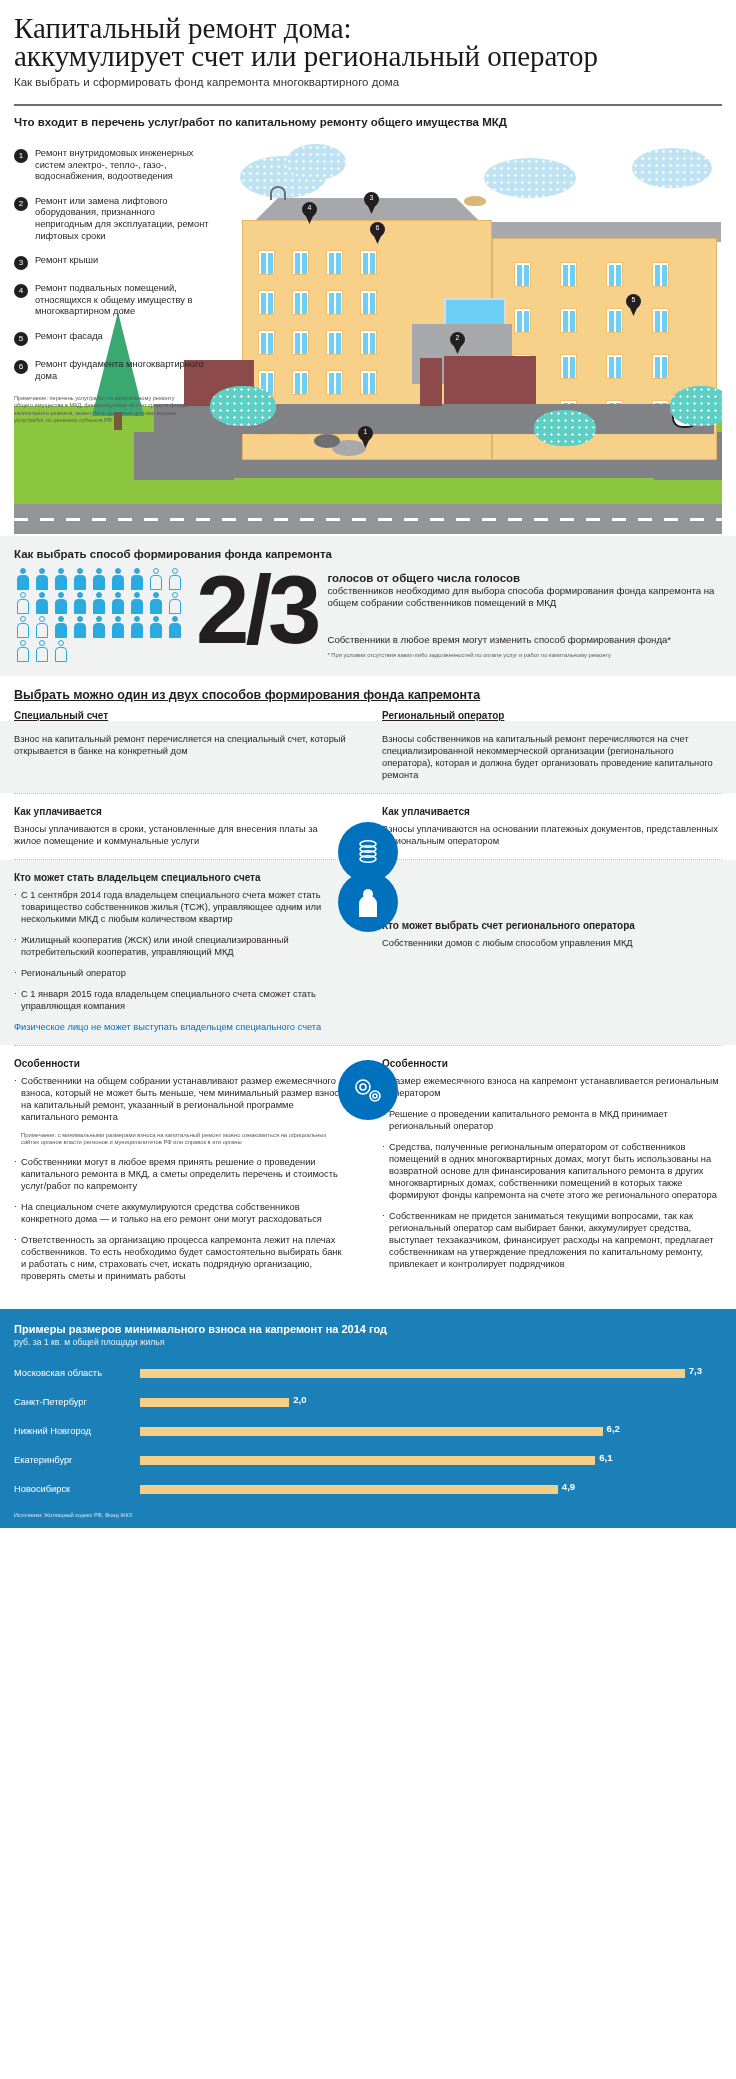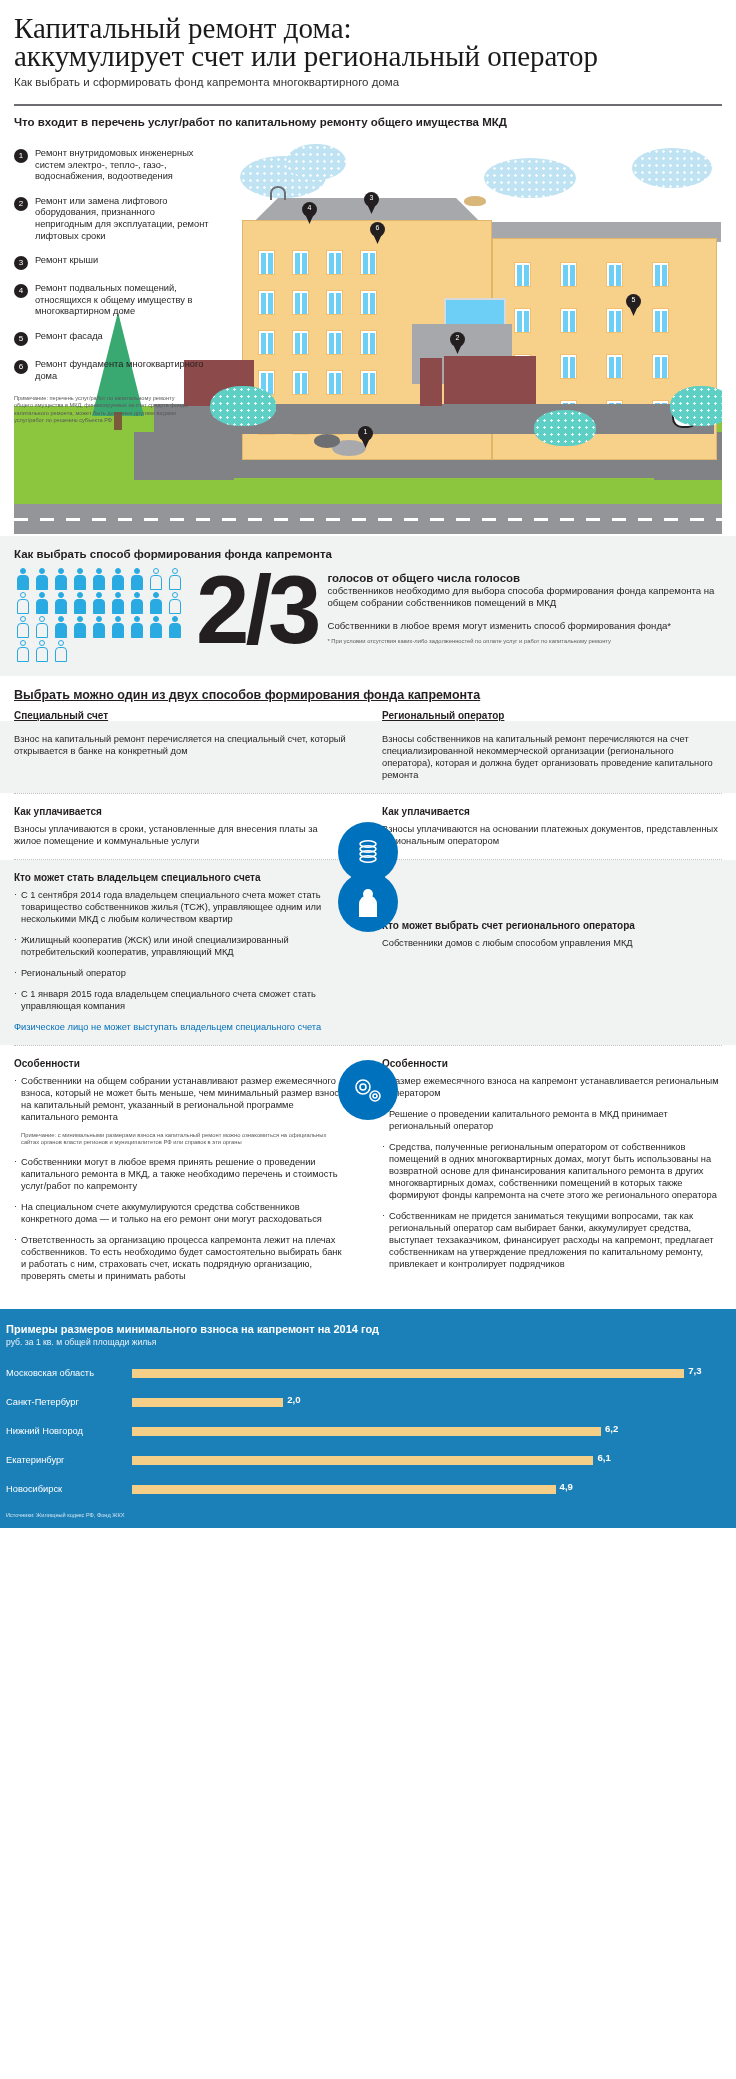--- a/index.html
+++ b/index.html
@@ -100,21 +100,21 @@
   .pfig { width:18px; height:22px; position:relative; }
   .pfig .hd { position:absolute; left:6px; top:0; width:6px; height:6px; border:1.4px solid #29abe2; border-radius:50%; }
   .pfig .bd { position:absolute; left:3px; top:7px; width:12px; height:15px; border:1.4px solid #29abe2; border-radius:4px 4px 0 0; }
   .pfig.solid .hd { background:#29abe2; }
   .pfig.solid .bd { background:#29abe2; }
   .twothirds-row { display:flex; align-items:flex-start; gap:10px; margin-top:8px; }
   .frac { font-family:"Liberation Sans", sans-serif; font-weight:bold; font-size:96px; line-height:84px; letter-spacing:-4px; color:#231f20; }
   .frac-txt { flex:1; padding-top:4px; }
   .frac-txt h4 { font-size:11.5px; font-weight:bold; }
   .frac-txt p { font-size:9.6px; line-height:12.4px; margin-top:1px; }
-  .frac-txt p.sp { margin-top:10px; }
+  .frac-txt p.sp { margin-top:24px; }
   .frac-note { font-size:5.8px; line-height:7.4px; color:#58595b; margin-top:6px; }
 
   
   .sec3 { padding:12px 14px 0 14px;text-decoration:underline; }
   .sec3 h3 { font-size:12.5px; font-weight:bold; margin-bottom:8px; }
   .colhead { display:flex; }
   .colhead div { width:50%; font-size:10px; font-weight:bold; }
   .colhead div:last-child { padding-left:14px; }
   .band { background:#f1f2f2; position:relative; }
   .band.white { background:#fff; }
@@ -131,21 +131,21 @@
   .smallnote { font-size:5.8px; line-height:7.4px; color:#58595b; margin:4px 0 9px 7px; }
 
   .midicon {
     position:absolute; left:50%; transform:translateX(-50%);
     width:60px; height:60px; border-radius:50%; background:#0071bc;
     display:flex; align-items:center; justify-content:center; z-index:3;
   }
   .midicon svg { display:block; }
 
   
-  .chart { background:#1b7fb8; color:#fff; padding:14px 14px 10px 6px; margin-top:6px; }
+  .chart { background:#1b7fb8; color:#fff; padding:14px 14px 10px 14px; margin-top:6px; }
   .chart h3 { font-size:11px; font-weight:bold; }
   .chart .csub { font-size:8.6px; margin-top:2px; color:#e8f2f8; }
   .bars { margin-top:12px; }
   .brow { display:flex; align-items:center; height:29px; }
   .blabel { width:126px; font-size:9.3px; color:#fff; text-align:left; }
   .btrack { flex:1; position:relative; height:9px; }
   .bfill { position:absolute; left:0; top:0; height:9px; background:#f5cf87; }
   .bval { position:absolute; top:-4px; font-size:9.6px; font-weight:bold; color:#fff; }
   .src { font-size:5.6px; color:#cfe4f0; margin-top:8px; }
 </style>
@@ -638,21 +638,21 @@
         </svg>
     </div>
     <div class="two" style="padding:0 14px;">
       <div class="col">
         <h5>Особенности</h5>
         <ul>
           <li>Собственники на общем собрании устанавливают размер ежемесячного взноса, который не может быть меньше, чем минимальный размер взноса на капитальный ремонт, указанный в региональной программе капитального ремонта</li>
         </ul>
         <div class="smallnote">Примечание: с минимальными размерами взноса на капитальный ремонт можно ознакомиться на официальных сайтах органов власти регионов и муниципалитетов РФ или справок в эти органы</div>
         <ul>
-          <li>Собственники могут в любое время принять решение о проведении капитального ремонта в МКД, а также необходимо перечень и стоимость услуг/работ по капремонту</li>
+          <li>Собственники могут в любое время принять решение о проведении капитального ремонта в МКД, а сметы определить перечень и стоимость услуг/работ по капремонту</li>
           <li>На специальном счете аккумулируются средства собственников конкретного дома — и только на его ремонт они могут расходоваться</li>
           <li>Ответственность за организацию процесса капремонта лежит на плечах собственников. То есть необходимо будет самостоятельно выбирать банк и работать с ним, страховать счет, искать подрядную организацию, проверять сметы и принимать работы</li>
         </ul>
       </div>
       <div class="col right">
         <h5>Особенности</h5>
         <ul>
           <li>Размер ежемесячного взноса на капремонт устанавливается региональным оператором</li>
           <li>Решение о проведении капитального ремонта в МКД принимает региональный оператор</li>
           <li>Средства, полученные региональным оператором от собственников помещений в одних многоквартирных домах, могут быть использованы на возвратной основе для финансирования капитального ремонта в других многоквартирных домах, собственники помещений в которых также формируют фонды капремонта на счете этого же регионального оператора</li>

